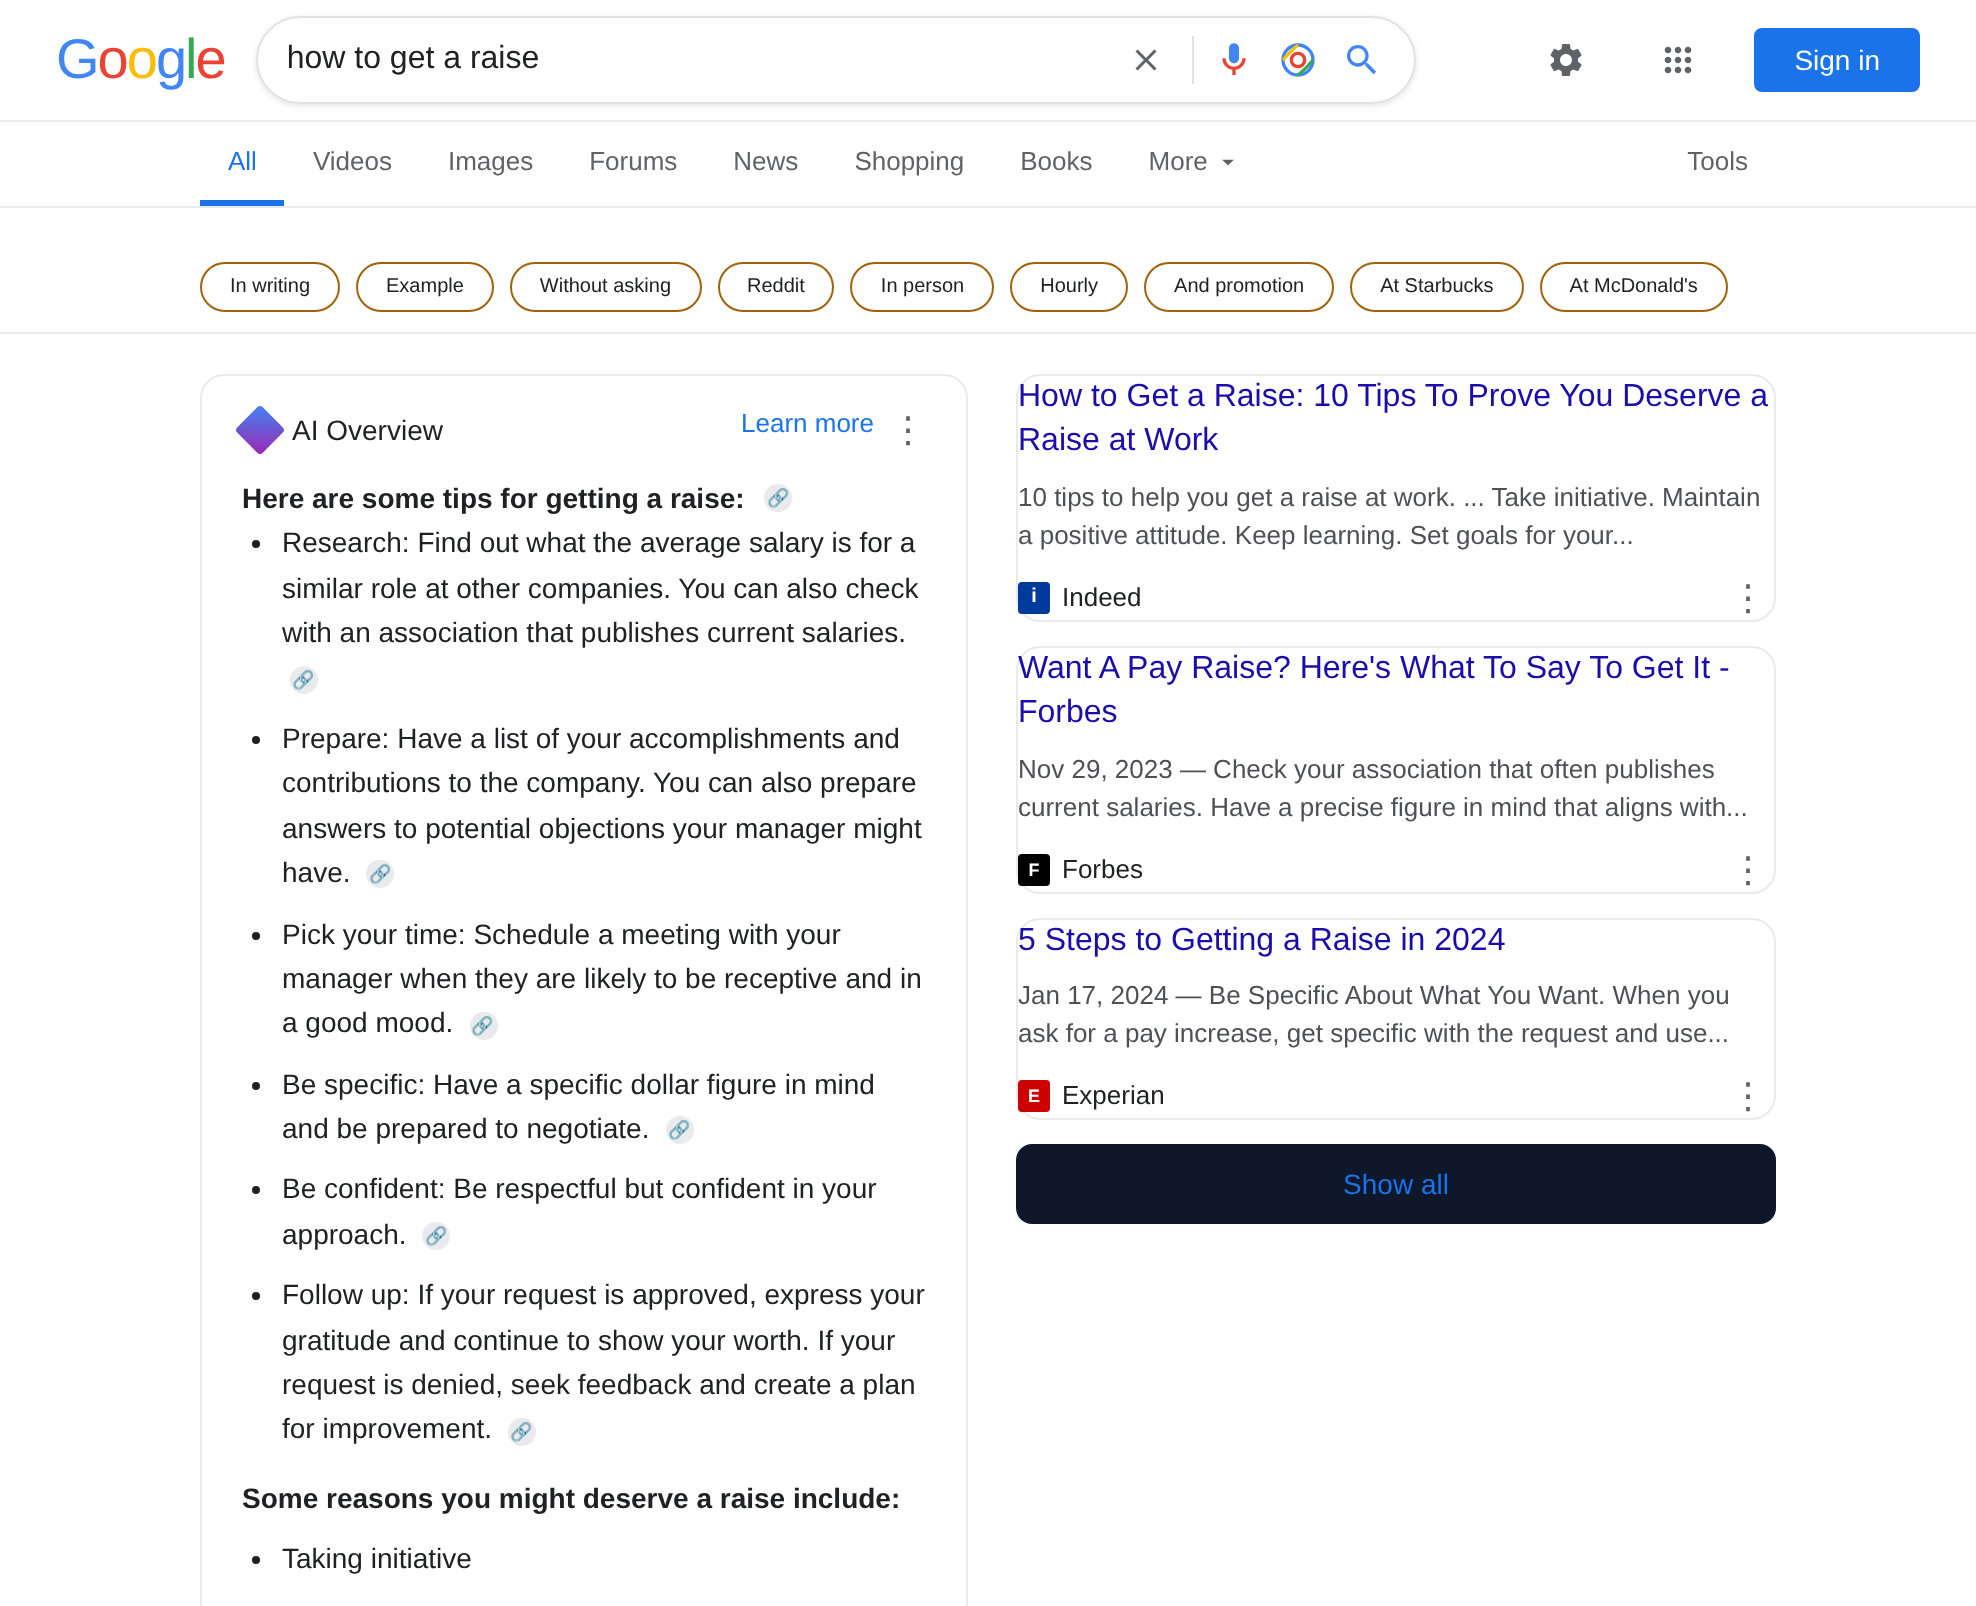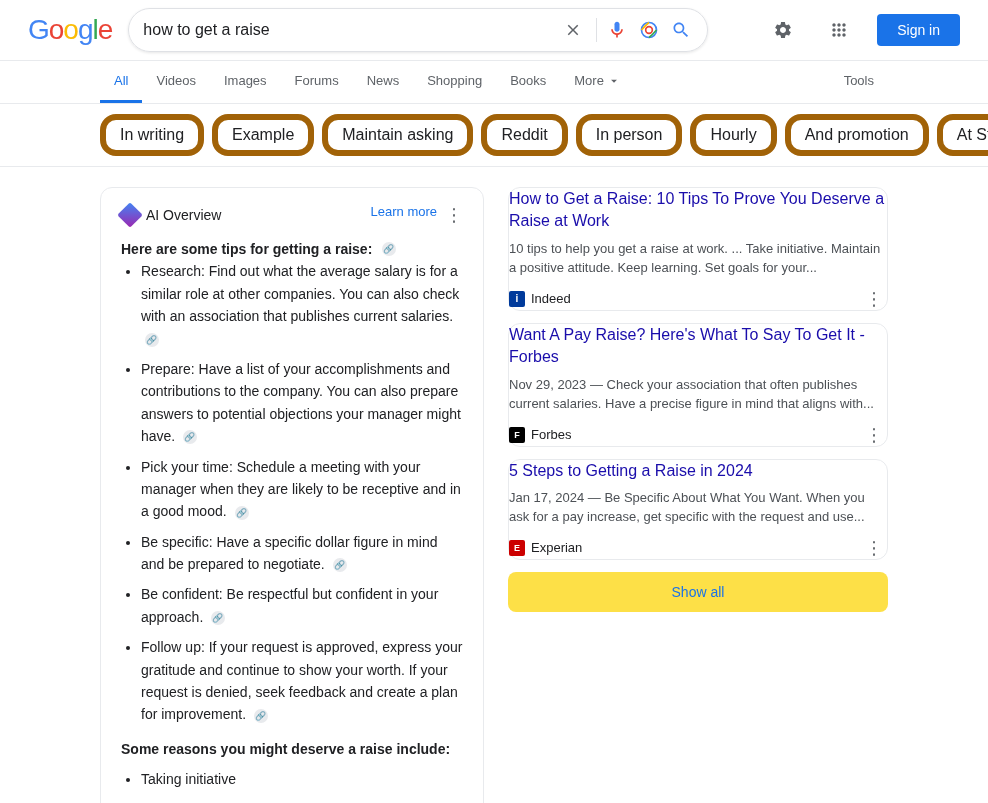--- a/index.html
+++ b/index.html
@@ -131,27 +131,28 @@
       display: flex;
       align-items: center;
       padding: 10px 100px;
       gap: 8px;
       flex-wrap: nowrap;
       overflow-x: auto;
       border-bottom: 1px solid #e8eaed;
     }
     .chip {
       padding: 6px 14px;
-      border: 6px solid #a16207;
+      border: 1px solid #a16207;
       border-radius: 16px;
-      font-size: 16px;
+      font-size: 10px;
       color: #202124;
       cursor: pointer;
       white-space: nowrap;
       background: #fff;
+      margin-top: 17px;
     }
 
     
     .main-content {
       display: flex;
       gap: 24px;
       padding: 20px 100px;
       max-width: 1200px;
     }
 
@@ -268,21 +269,21 @@
     .indeed-favicon { background: #003A9B; color: #fff; }
     .forbes-favicon { background: #000; color: #fff; font-size: 9px; }
     .experian-favicon { background: #C00; color: #fff; font-size: 9px; }
     .source-name { font-size: 13px; color: #202124; }
     .source-dots { color: #5f6368; cursor: pointer; font-size: 18px; padding: 0 4px; }
 
     .show-all-btn {
       display: block;
       width: 100%;
       padding: 12px;
-      background: #fde047;
+      background: #0f172a;
       color: #1a73e8;
       border: none;
       border-radius: 8px;
       font-size: 14px;
       cursor: pointer;
       text-align: center;
       font-weight: 500;
     }
   </style>
 </head>
@@ -352,21 +353,21 @@
     <svg width="14" height="14" viewBox="0 0 24 24" fill="#5f6368">
         <path d="M7 10l5 5 5-5z"></path>
       </svg>
   </div>
   <div class="nav-tab tools-tab">Tools</div>
 </nav>
 
 <div class="filter-chips">
   <div class="chip">In writing</div>
   <div class="chip">Example</div>
-  <div class="chip">Maintain asking</div>
+  <div class="chip">Without asking</div>
   <div class="chip">Reddit</div>
   <div class="chip">In person</div>
   <div class="chip">Hourly</div>
   <div class="chip">And promotion</div>
   <div class="chip">At Starbucks</div>
   <div class="chip">At McDonald's</div>
 </div>
 
 <div class="main-content">
 

